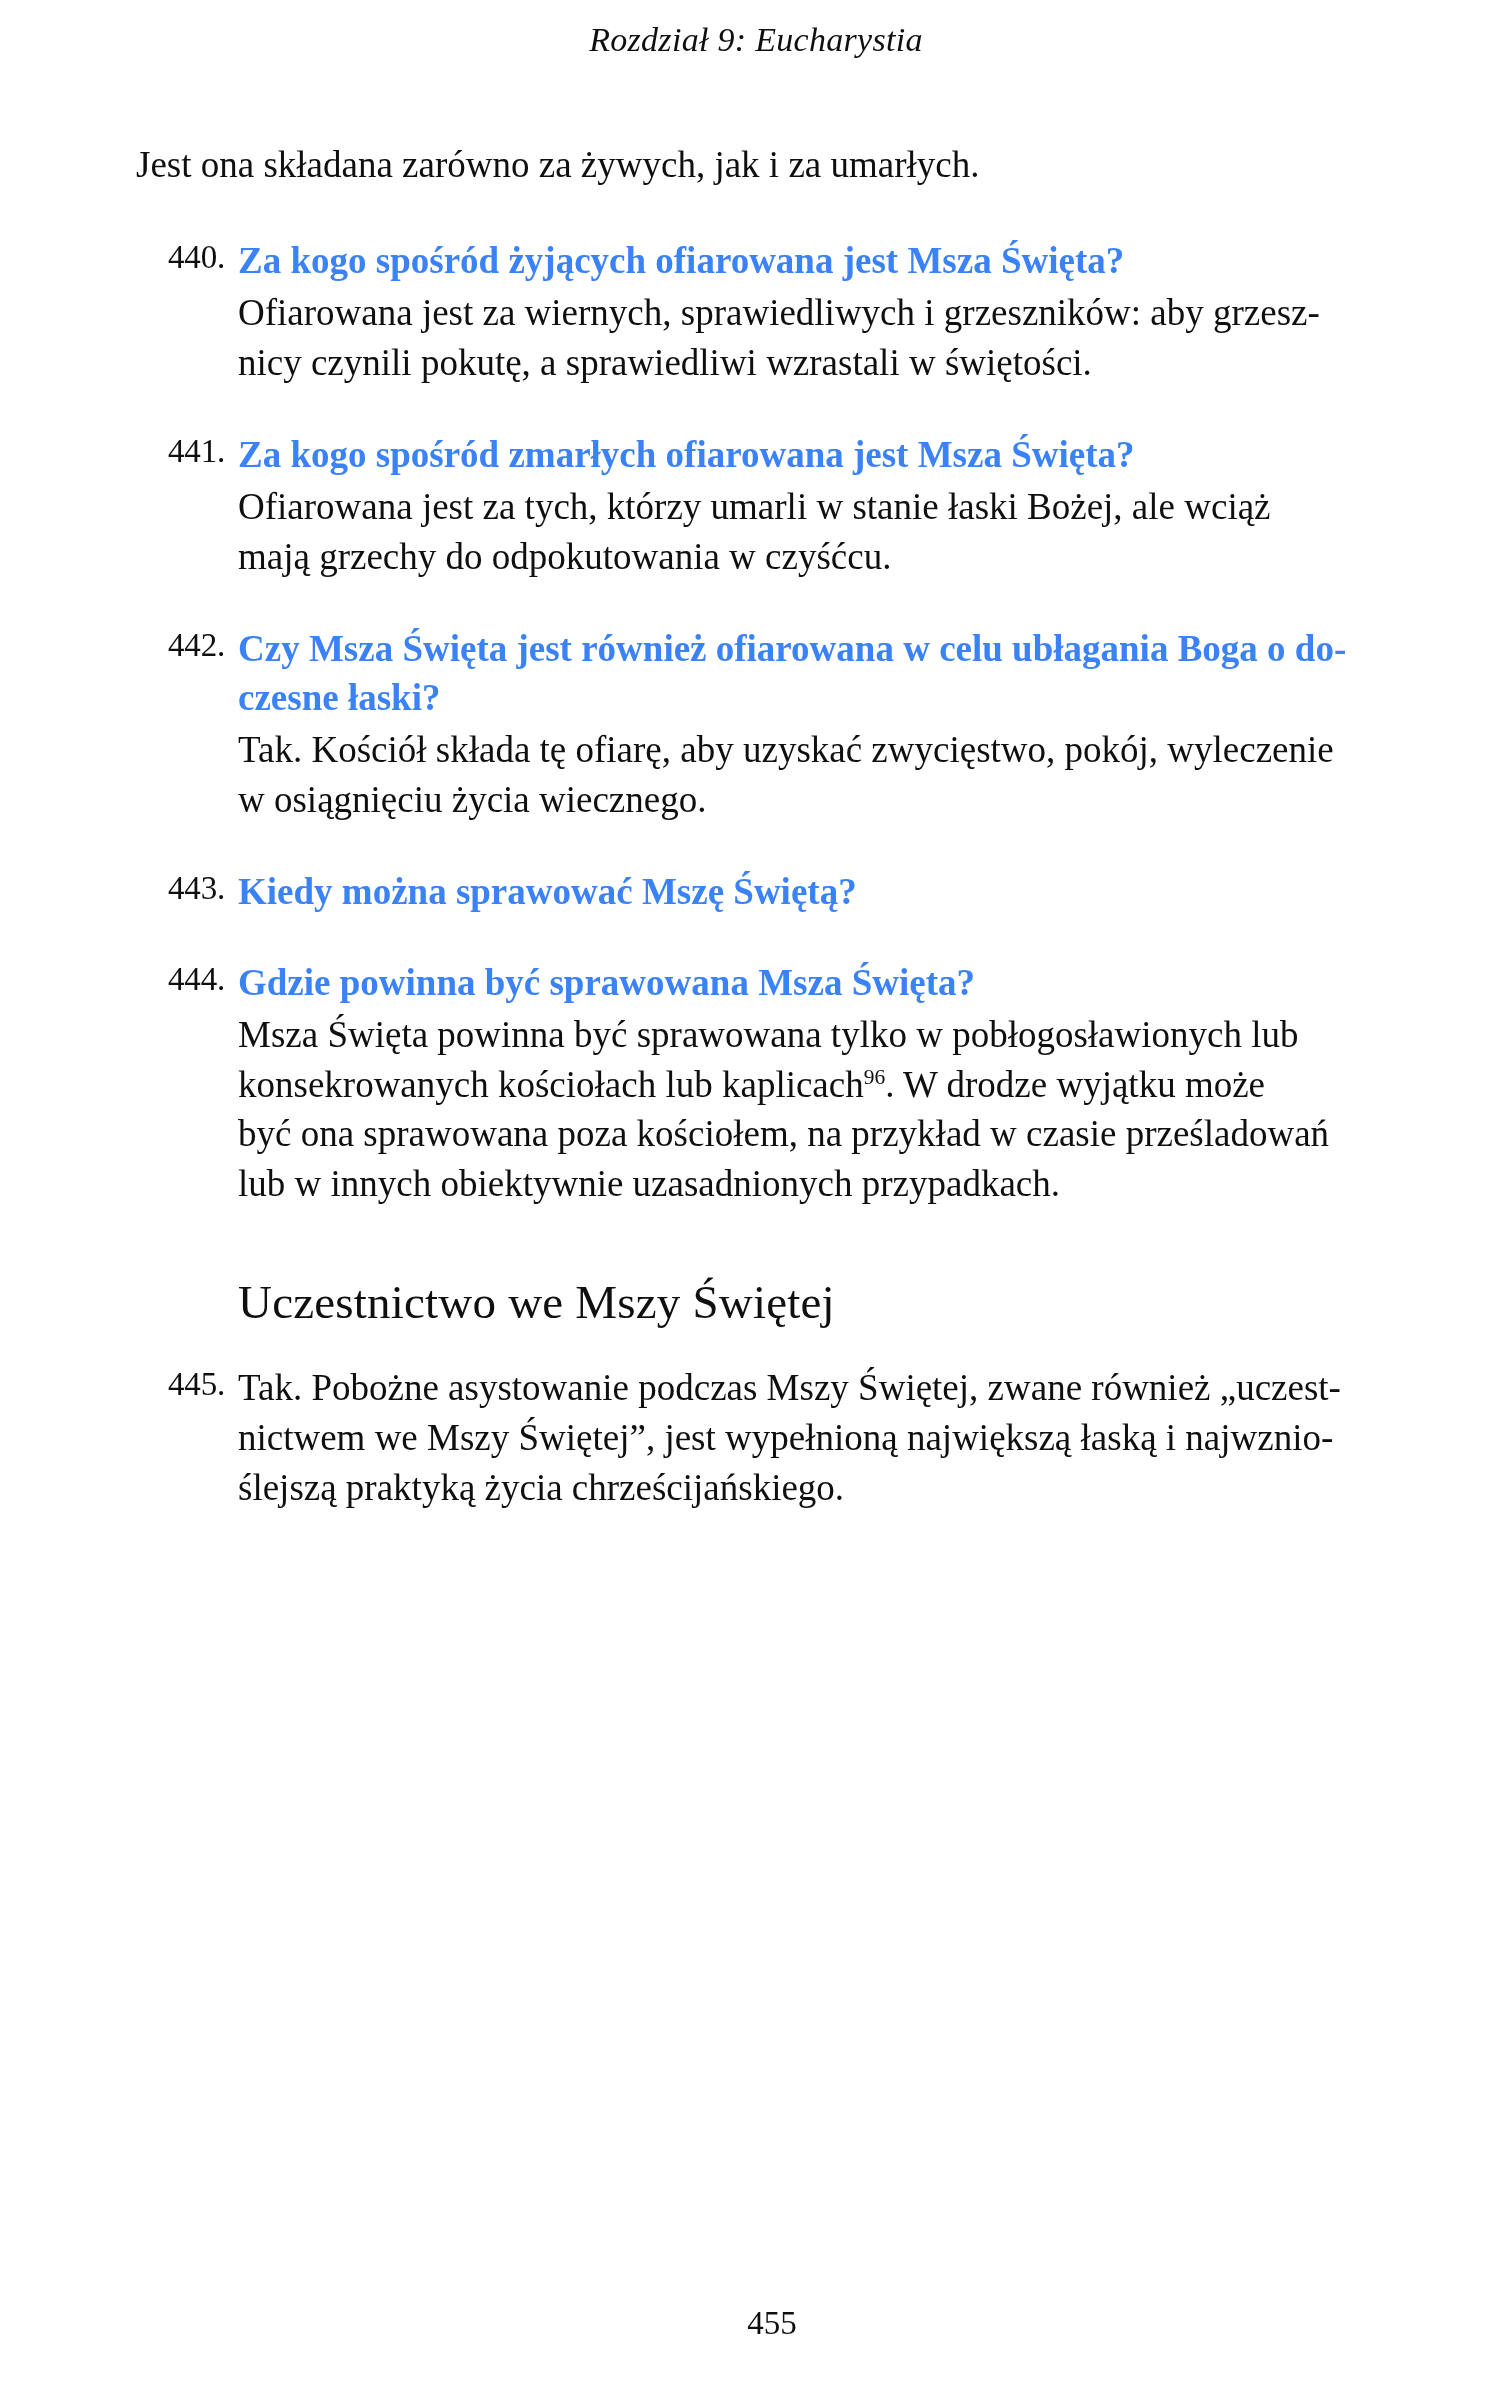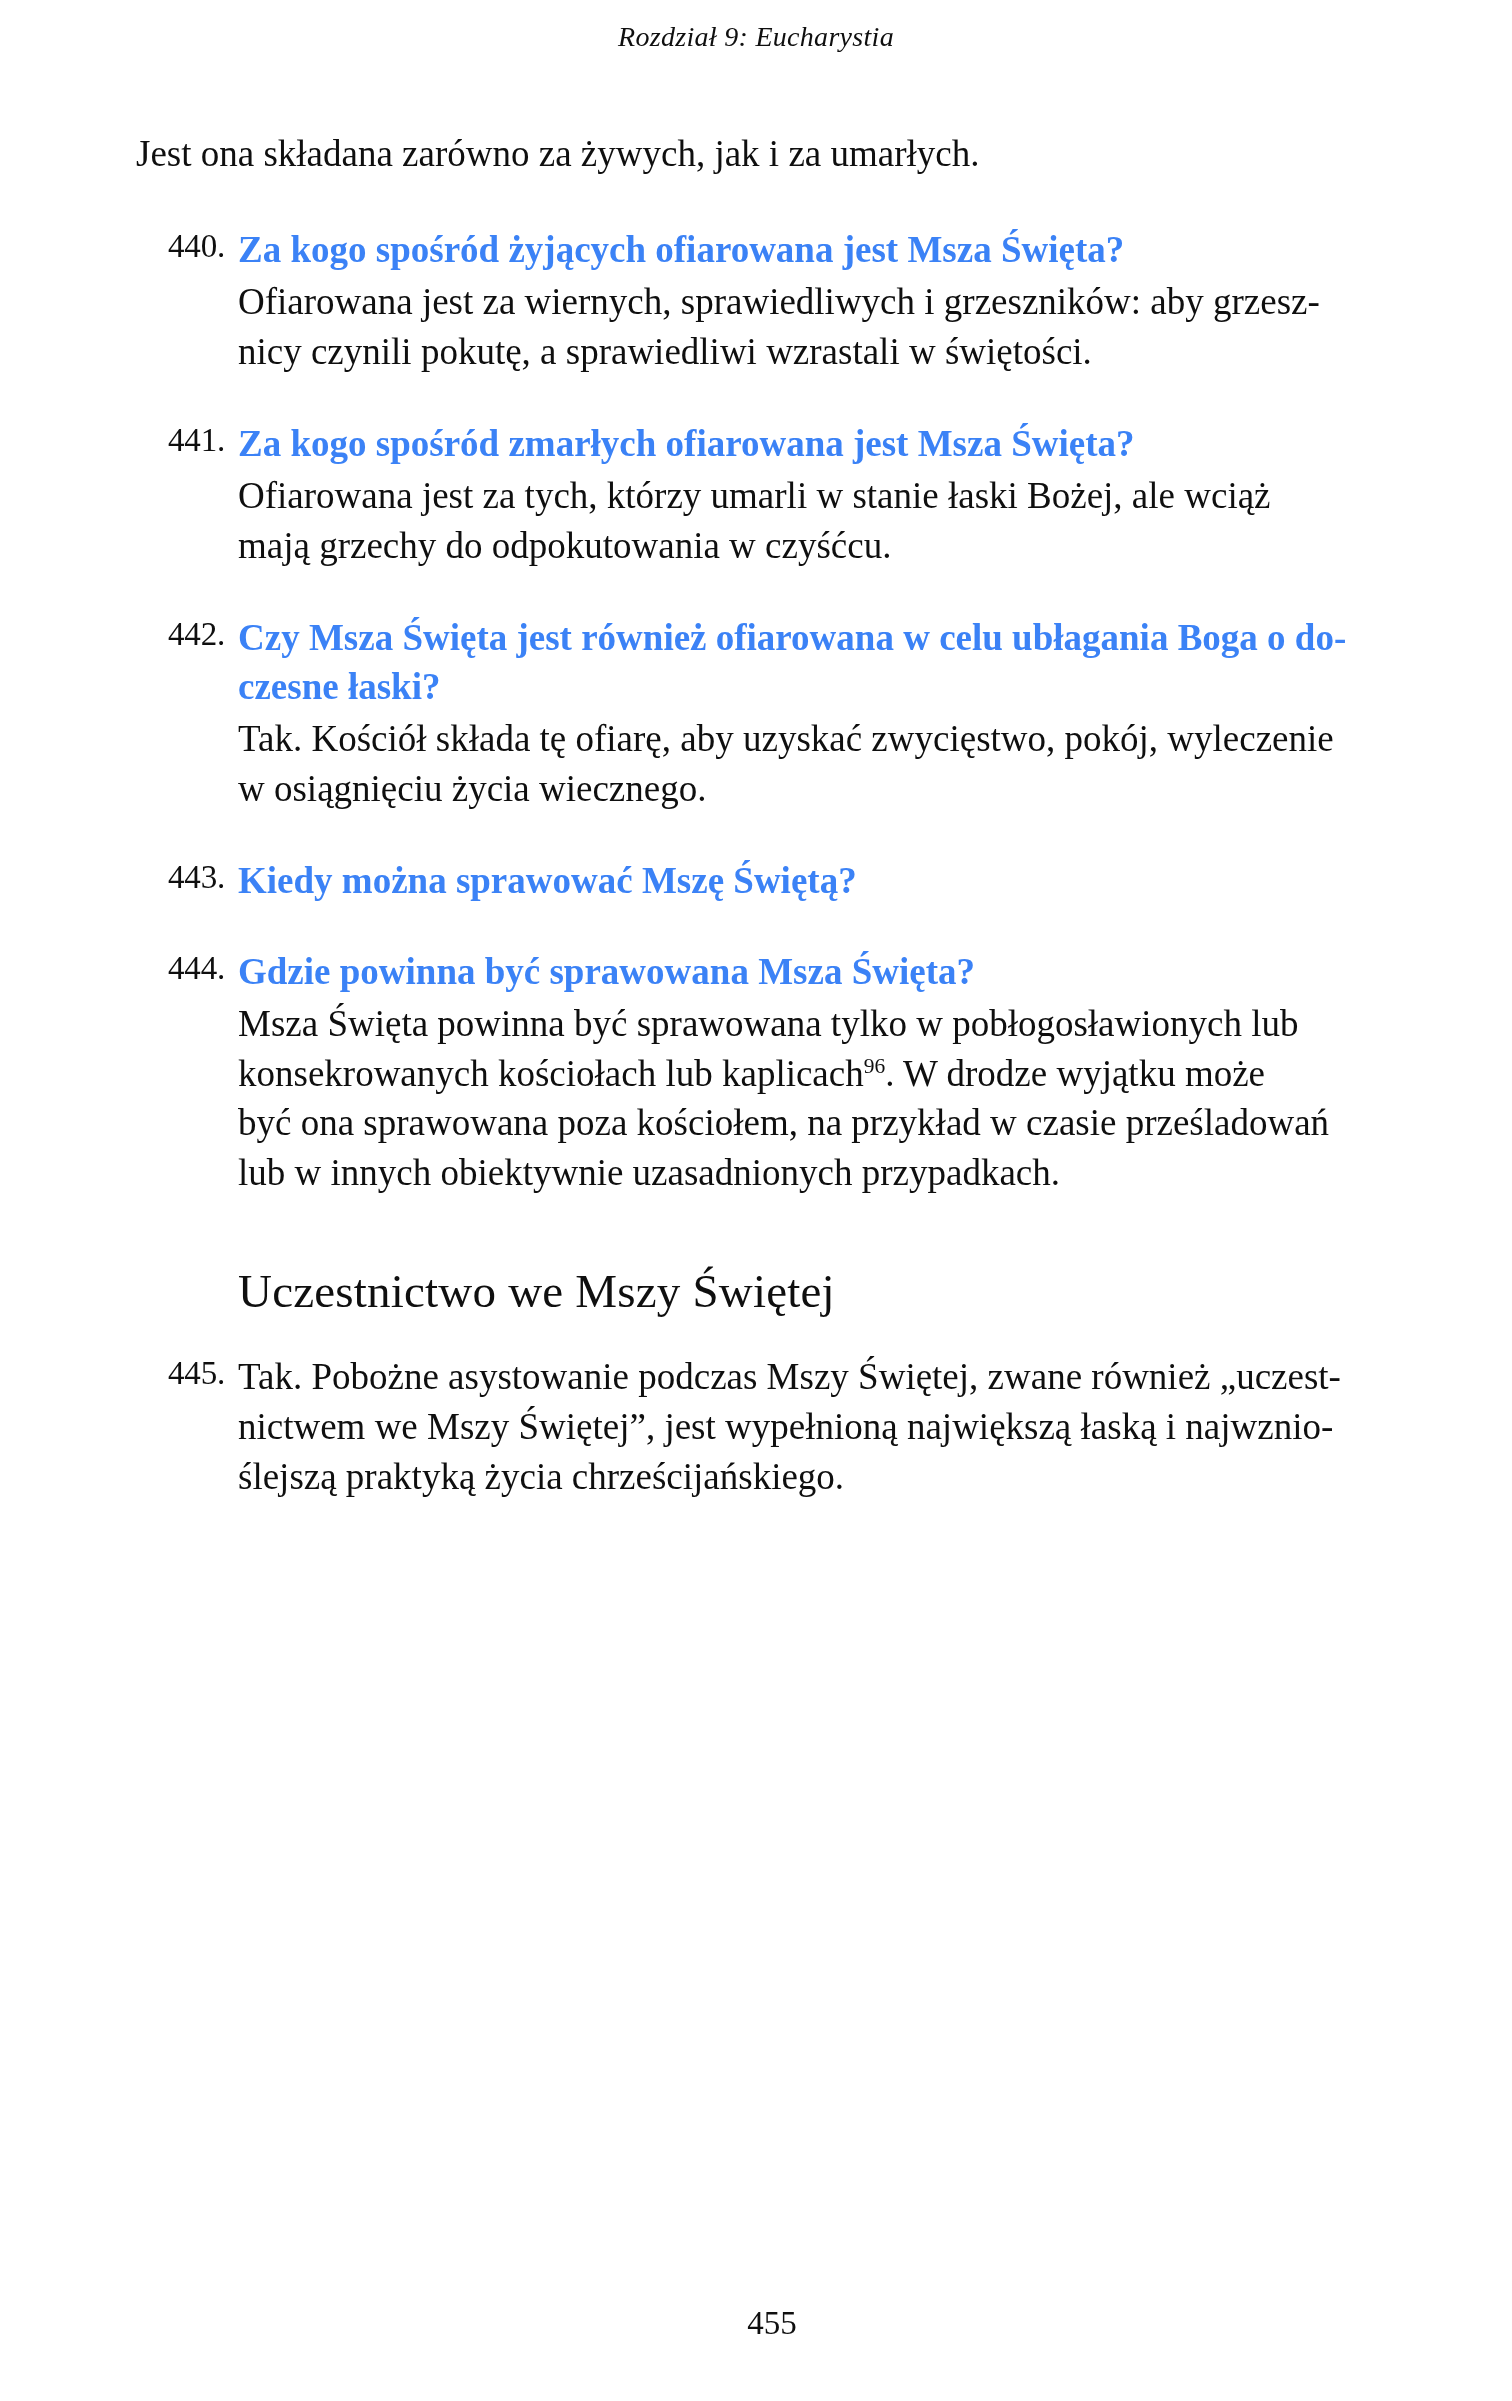--- a/index.html
+++ b/index.html
@@ -24,29 +24,29 @@
   }
 
   
   .running-head {
     position: absolute;
     top: 21px;
     left: 0;
     width: 1512px;
     text-align: center;
     font-style: italic;
-    font-size: 28px;
+    font-size: 34px;
     letter-spacing: 0.3px;
     color: #0f0f0f;
   }
 
   
   .textblock {
     position: absolute;
-    top: 129px;
+    top: 140px;
     left: 136px;
     width: 1255px;
   }
 
   
   .lead {
     font-size: 37px;
     line-height: 1.33;
     margin: 0 0 47px 0;
     padding-left: 0;

